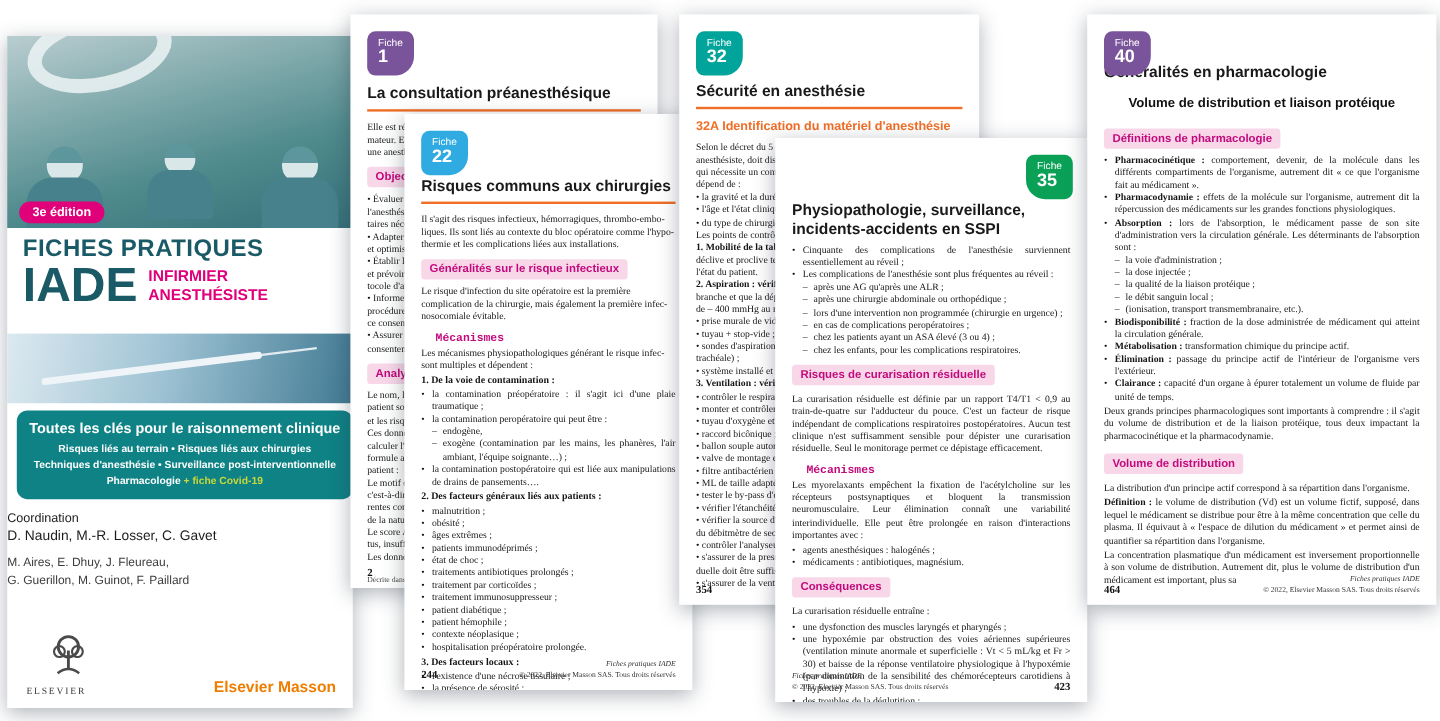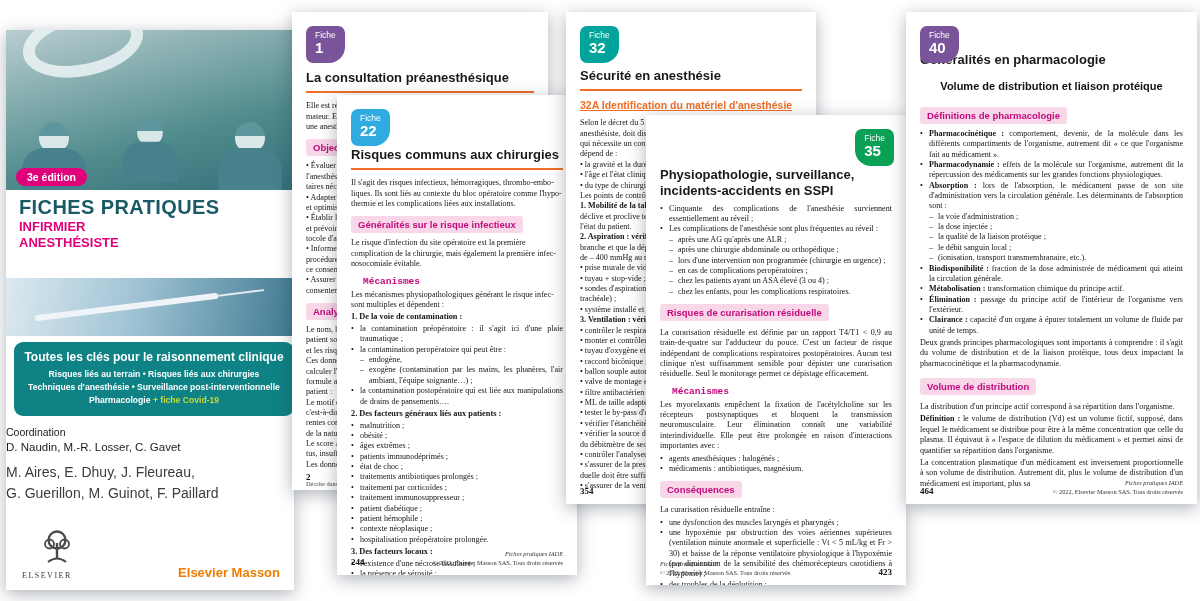--- a/index.html
+++ b/index.html
@@ -18,21 +18,21 @@
   .fiche-tab .fn{font-size:15px;font-weight:bold;line-height:1.05;}
   .tab-purple{background:var(--tab_purple);} .tab-blue{background:var(--tab_blue);}
   .tab-teal{background:var(--tab_teal);} .tab-green{background:var(--tab_green);}
   .tab-right{left:auto;right:12px;border-radius:7px 7px 7px 16px;}
   
   .page-content{padding:58px 14px 26px;}
   .page-title{font-size:13px;font-weight:bold;color:#191919;line-height:1.22;margin-bottom:5px;}
   .rule{height:2.5px;background:var(--orange);margin:0 0 8px;}
   .secbar{display:inline-block;background:var(--pink_bar_bg);color:var(--pink_text);font-weight:bold;font-size:9.5px;padding:3px 7px;border-radius:3px;margin:7px 0 5px;font-family:"Liberation Sans",sans-serif;}
   .subhead{color:var(--pink_text);font-weight:bold;font-size:9.5px;margin:6px 12px 3px;font-family:Liberation Mono, monospace;}
-  .osub{color:var(--orange);font-weight:bold;font-size:10.5px;margin:2px 0 7px;font-family:"Liberation Sans",sans-serif;text-decoration:underline;}
+  .osub{color:var(--orange);font-weight:bold;font-size:10.5px;margin:2px 0 7px;font-family:"Liberation Sans",sans-serif;}
   .subtitle{font-size:11px;font-weight:bold;text-align:center;margin:12px 0 8px;color:#111;}
   .p,.li,.ln,.num,.tiny{font-family:"Liberation Serif",serif;color:#151515;}
   .p{font-size:8.1px;line-height:1.28;margin:2px 0;text-align:justify;}
   .ln{font-size:8.1px;line-height:1.28;white-space:nowrap;}
   .ln.bold{font-weight:bold;}
   .num{font-size:8.3px;line-height:1.3;font-weight:bold;margin:2px 0 1px;}
   .li{display:flex;font-size:8.1px;line-height:1.28;}
   .li .mk{width:9px;flex:0 0 9px;}
   .li .tx{flex:1;text-align:justify;}
   .li.indent{margin-left:9px;}
@@ -62,21 +62,21 @@
     background:linear-gradient(100deg,#dce9f0 0%,#9fc3d4 45%,#417a93 100%);}
   .syringe{position:absolute;top:26px;left:28px;width:185px;height:6px;background:#eef4f7;border-radius:3px;transform:rotate(-7deg);}
   .syringe:after{content:"";position:absolute;right:-46px;top:2px;width:46px;height:2px;background:#e2ebef;}
   .cover-banner{position:absolute;top:312px;left:8px;right:0;background:var(--teal_banner);border-radius:9px;color:#fff;text-align:center;padding:8px 6px 9px;}
   .banner-head{font-size:12px;font-weight:bold;margin-bottom:4px;}
   .banner-line{font-size:8.6px;font-weight:bold;line-height:1.5;}
   .covid{color:var(--covid_green);}
   .cover-credits{position:absolute;top:396px;left:0;right:0;text-align:left;color:#1c1c1c;}
   .coord-label{font-size:10.5px;margin-bottom:3px;}
   .coord-names{font-size:11.5px;margin-bottom:9px;}
-  .authors{font-size:14px;color:#3c3c3c;line-height:1.5;}
+  .authors{font-size:10px;color:#3c3c3c;line-height:1.5;}
   .cover-bottom{position:absolute;bottom:10px;left:16px;right:14px;display:flex;justify-content:space-between;align-items:flex-end;}
   .elsevier-logo{text-align:right;}
   .elsevier-word{font-family:"Liberation Serif",serif;font-size:8px;letter-spacing:1.5px;color:#3a3a3a;margin-top:2px;}
   .imprint{color:var(--elsevier_orange);font-weight:bold;font-size:13px;}
 </style>
 </head>
 <body>
 
 <div class="sheet cover">
   <div class="cover-photo-top">
@@ -91,20 +91,21 @@
       </div>
     <div class="surgeon s3">
         <div class="head"></div>
         <div class="torso"></div>
       </div>
   </div>
   <div class="edition-badge">3e édition</div>
   <div class="cover-titles">
     <div class="cover-title1">FICHES PRATIQUES</div>
     <div class="cover-title-row">
+      <span class="cover-title2">IADE</span>
       <span class="cover-subtitle">
         <span>INFIRMIER</span><br>
         <span>ANESTHÉSISTE</span>
       </span>
     </div>
   </div>
   <div class="cover-photo-mid">
     <div class="syringe"></div>
   </div>
   <div class="cover-banner">

